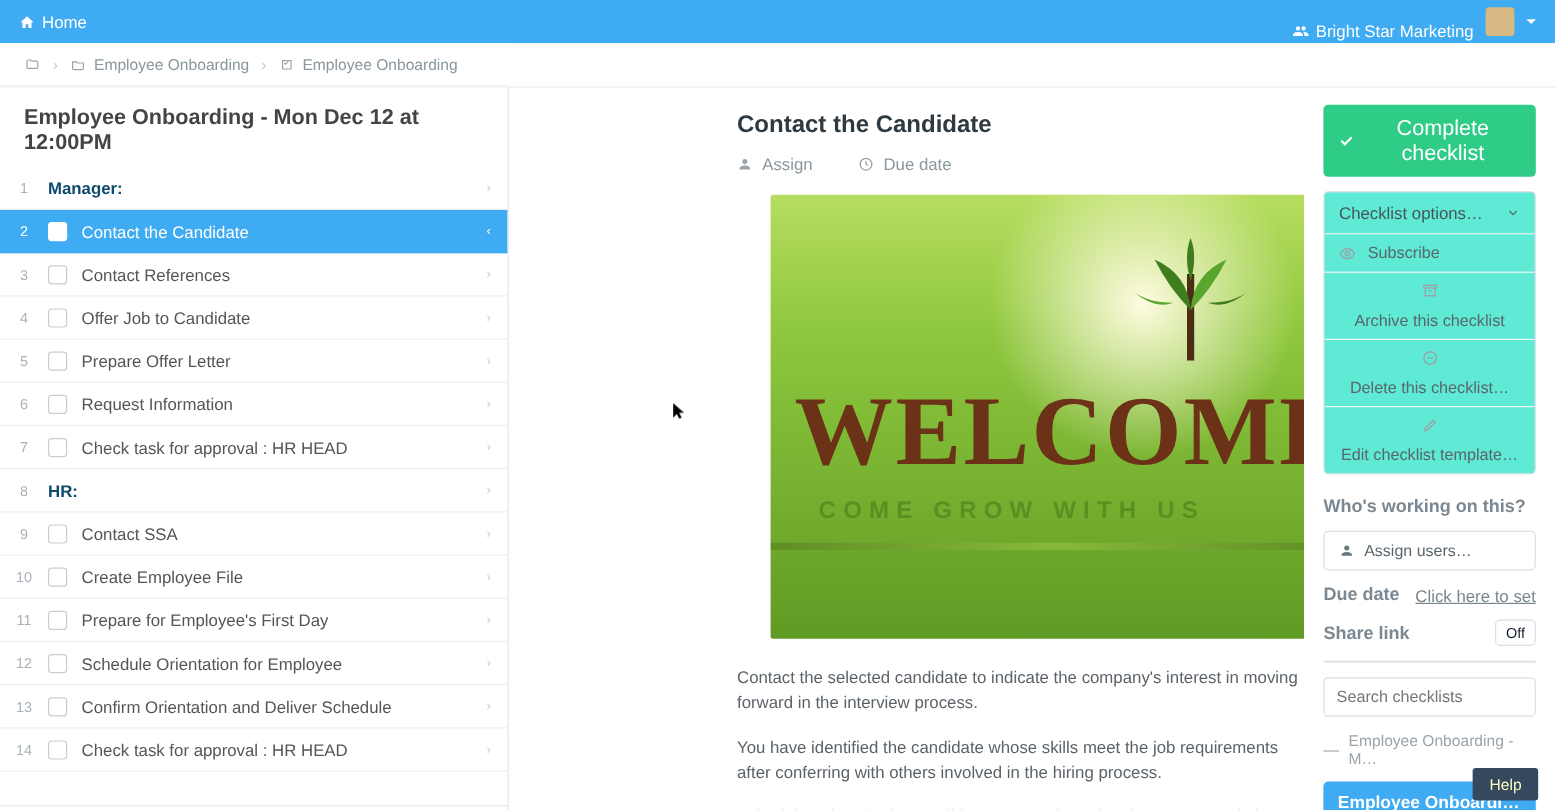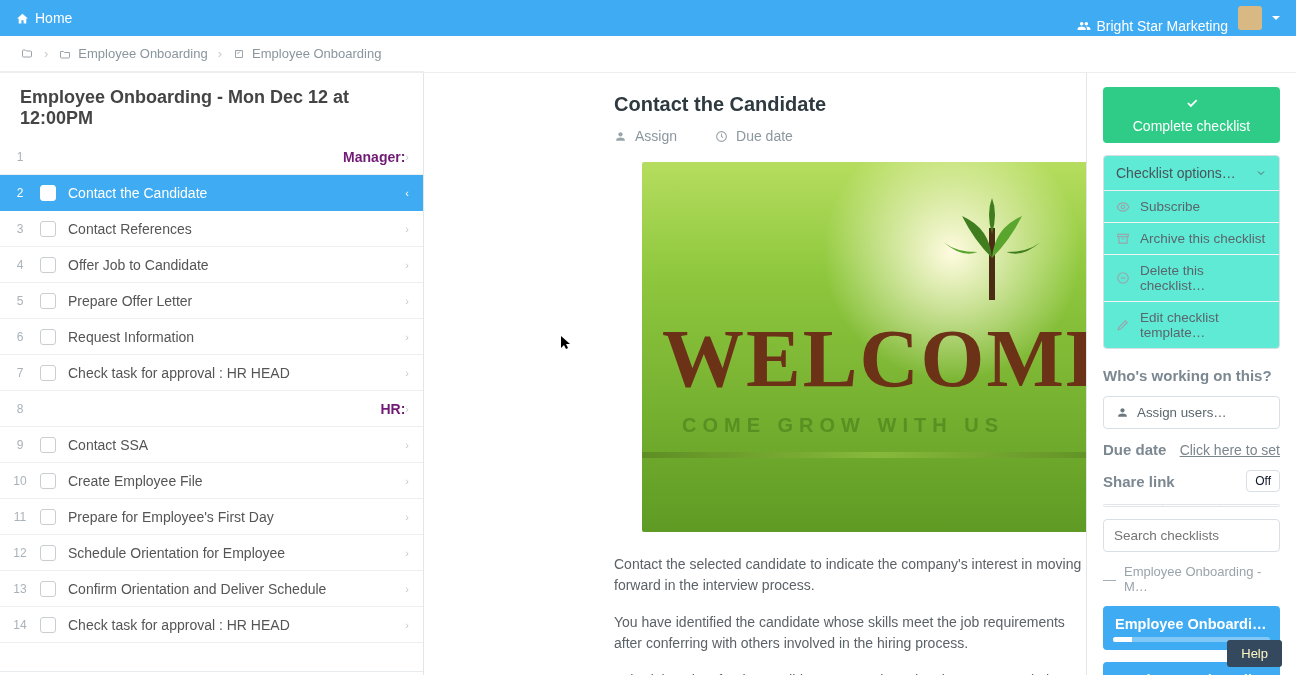--- a/index.html
+++ b/index.html
@@ -18,21 +18,21 @@
 .topnav .crumb { display:flex; align-items:center; gap:6px; }
 .topnav .sep { color:#c6ccd0; }
 
 .app { display:flex; height: calc(100vh - 36px); }
 .left-col { width: 424px; border-right: 1px solid #e2e6e8; display:flex; flex-direction:column; background:#fff; }
 .left-title { padding: 14px 20px 10px; font-size: 18px; font-weight: 600; color: #444; }
 .task-list { flex:1; overflow:auto; }
 .task-row { display:flex; align-items:center; height: 36px; border-bottom:1px solid #eceff1; position:relative; cursor:pointer; }
 .task-row .num { width: 40px; text-align:center; color:#a9b2b8; font-size:12px; }
 .task-row .check { width:16px; height:16px; border:1px solid #c8ced2; border-radius:3px; margin-right:12px; background:#fff; }
-.task-row.sect .label { font-weight:700; color:#701a75;text-align:right; }
+.task-row.sect .label { font-weight:700; color:#0c4a6e; }
 .task-row.sect .check { visibility:hidden; width:0; margin:0; border:none; }
 .task-row .label { flex:1; color:#555; font-size:14px; }
 .task-row .chev { color:#c1c9ce; padding-right:14px; font-size:11px; }
 .task-row.active { background:#3fabf2; color:#fff; border-bottom-color:#3fabf2; }
 .task-row.active .label, .task-row.active .num, .task-row.active .chev { color:#fff; }
 .task-row.active .check { border-color:#fff; }
 .check-all { padding: 12px 24px; color:#6e7a82; border-top:1px solid #e9ecef; font-size:14px; }
 
 .center { flex:1; overflow:auto; background:#fff; padding: 20px 0 40px 0; position:relative; }
 .center-inner { padding-left: 190px; padding-right: 0; max-width: 100%; }
@@ -41,25 +41,25 @@
 .meta-row .meta { display:flex; align-items:center; gap:8px; cursor:pointer; }
 .hero { width: 100%; height: 370px; border-radius:2px; background:linear-gradient(180deg,#b6dd5f 0%, #8fc83e 30%, #5f9b24 100%); position:relative; overflow:hidden; margin-bottom:22px;margin-left:28px; }
 .hero .sun { position:absolute; width:260px; height:260px; border-radius:50%; background:radial-gradient(circle,#fffbe0 0%, rgba(255,255,200,0) 70%); top:-40px; left:180px; }
 .hero .leaf { position:absolute; top:30px; left:290px; }
 .hero .welcome { position:absolute; left:20px; right:-20px; top:150px; font-size:82px; font-weight:800; color:#6b3217; letter-spacing:2px; font-family: Georgia, 'Times New Roman', serif; }
 .hero .tag { position:absolute; left:40px; right:0; top:252px; font-size:20px; font-weight:700; color:#5a8f22; letter-spacing:6px; }
 .hero .bar { position:absolute; left:0; right:0; top:290px; height:6px; background:linear-gradient(90deg,#5e8e24,#86b93b,#5e8e24); }
 .paras p { color:#5b6268; font-size:14px; line-height:1.5; margin-bottom:16px; }
 
 .right-col { width: 210px; border-left:1px solid #e2e6e8; padding: 14px 16px; display:flex; flex-direction:column; gap:12px; background:#fff; overflow:auto; position:relative; }
-.btn-complete { background:#2fcc87; color:#fff; border:none; border-radius:4px; padding:9px 12px; font-size:14px; display:flex; align-items:center; gap:8px; width:100%; cursor:pointer;flex-direction:column; }
+.btn-complete { background:#2fcc87; color:#fff; border:none; border-radius:4px; padding:9px 12px; font-size:18px; display:flex; align-items:center; gap:8px; width:100%; cursor:pointer; }
 .dropdown { border:1px solid #d9dfe3; border-radius:4px; background:#5eead4; }
 .dropdown-head { padding:9px 12px; display:flex; align-items:center; justify-content:space-between; color:#48555c; cursor:pointer; border-bottom:1px solid #eceff1; }
 .dropdown-item { padding:8px 12px; display:flex; align-items:center; gap:10px; color:#5a666d; font-size:13.5px; cursor:pointer; }
-.dropdown-item + .dropdown-item { border-top:1px solid #f2f4f6; }
+.dropdown-item + .dropdown-item { border-top:1px solid #f2f4f6;flex-direction:column; }
 .section-title { color:#7c8891; font-size:15px; font-weight:600; margin-top:6px; }
 .assign-btn { border:1px solid #d9dfe3; border-radius:4px; padding:8px 12px; display:flex; align-items:center; gap:8px; color:#5a666d; cursor:pointer; background:#fff; width:100%; }
 .due-row, .share-row { display:flex; align-items:center; justify-content:space-between; }
 .due-link { color:#7a858c; text-decoration:underline; font-size:14px; cursor:pointer; }
 .off-pill { border:1px solid #d9dfe3; border-radius:4px; padding:3px 8px; font-size:12px; color:#0f172a; background:#fff; }
 .tab-row { display:flex; border:1px solid #e0e5e8; border-radius:4px; overflow:hidden; }
 .tab-row .tab { flex:1; padding:10px; display:flex; align-items:center; justify-content:center; color:#6b7880; cursor:pointer; }
 .tab-row .tab + .tab { border-left:1px solid #e6eaed; }
 .search-box { width:100%; border:1px solid #d9dfe3; border-radius:4px; padding:8px 10px; font-size:13.5px; color:#5a666d; }
 .mini-label { display:flex; align-items:center; gap:8px; color:#9aa4ab; font-size:13px; }

